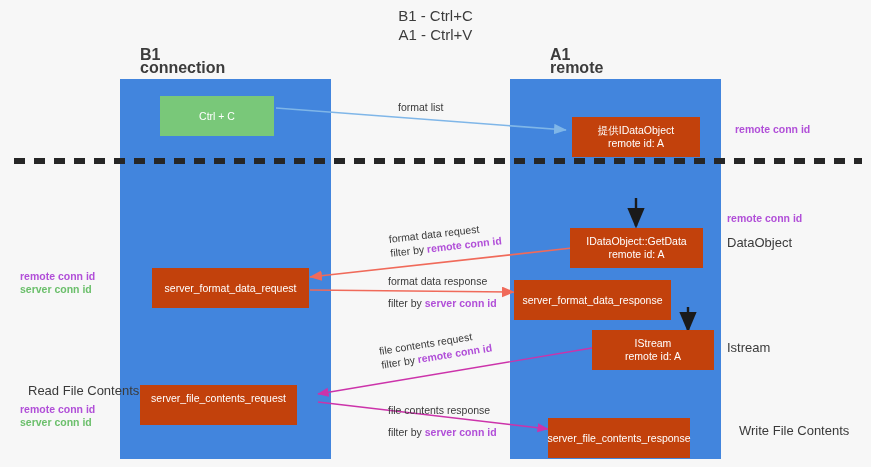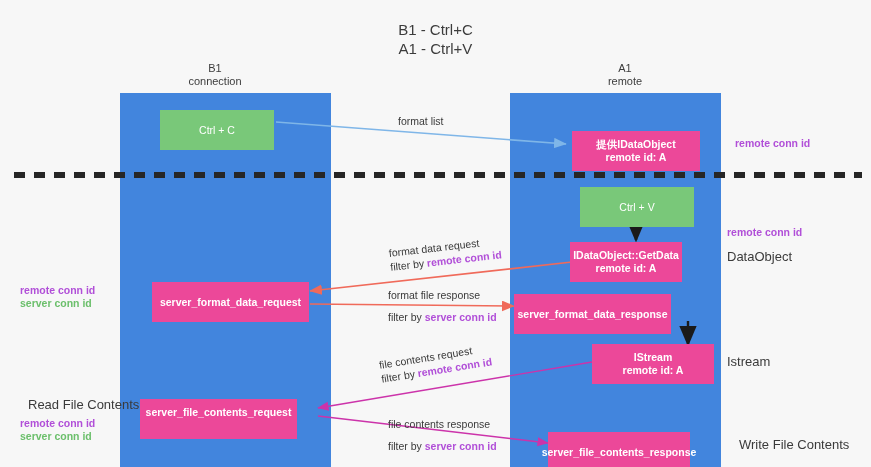--- a/index.html
+++ b/index.html
@@ -4,46 +4,46 @@
 <style>
   html,body{margin:0;padding:0;}
   body{
     width:871px;height:467px;
     background:#f7f7f7;
     font-family:"Liberation Sans", sans-serif;
     overflow:hidden;
     position:relative;
     color:#333;
   }
-  #stage{position:absolute;inset:0;margin-top:14px;}
+  #stage{position:absolute;inset:0;}
   .abs{position:absolute;}
 
   
   .title{
     left:0;top:6px;width:871px;text-align:center;
     font-size:15px;line-height:19px;color:#3c3c3c;
   }
 
   
   .colhead{
-    text-align:center;font-size:11px;line-height:13px;color:#3c3c3c;
+    font-size:16px;line-height:13px;color:#3c3c3c;font-weight:bold;
   }
 
   
   .lane{background:#4285dd;}
 
   
   .node{
     display:flex;flex-direction:column;align-items:center;justify-content:center;
     text-align:center;color:#ffffff;font-size:10.5px;line-height:13px;
     box-sizing:border-box;padding:20px 4px;
   }
   .node.green{background:#79c879;}
   .node.orange{background:#ffb košt;}
-  .node.orange{background:#ec4899;font-weight:bold;}
+  .node.orange{background:#c2410c;}
 
   
   .edgelabel{
     font-size:10.5px;line-height:14px;color:#3a3a3a;white-space:nowrap;
   }
   .edgelabel .hl-remote{color:#b14fd8;font-weight:bold;}
   .edgelabel .hl-server{color:#b14fd8;font-weight:bold;}
   .rot{transform-origin:0 0;}
 
   
@@ -110,25 +110,22 @@
 
   <div class="abs node green" style="left:160px;top:96px;width:114px;height:25px;">
     <span>Ctrl + C</span>
   </div>
 
   <div class="abs node orange" style="left:572px;top:117px;width:128px;height:30px;">
     <span>提供IDataObject</span>
     <span>remote id: A</span>
   </div>
 
-  <div class="abs node green" style="left:580px;top:173px;width:114px;height:25px;">
-    <span>Ctrl + V</span>
-  </div>
 
-  <div class="abs node orange" style="left:570px;top:228px;width:112px;height:31px;">
+  <div class="abs node orange" style="left:570px;top:228px;width:133px;height:31px;">
     <span>IDataObject::GetData</span>
     <span>remote id: A</span>
   </div>
 
   <div class="abs node orange" style="left:152px;top:268px;width:157px;height:24px;">
     <span>server_format_data_request</span>
   </div>
 
   <div class="abs node orange" style="left:514px;top:280px;width:157px;height:24px;">
     <span>server_format_data_response</span>
@@ -152,21 +149,21 @@
   </div>
 
   <div class="abs edgelabel rot" style="left:388px;top:232px;transform:rotate(-6.5deg);">
     <div>format data request</div>
     <div>
       <span>filter by </span><span class="hl-remote">remote conn id</span>
     </div>
   </div>
 
   <div class="abs edgelabel" style="left:388px;top:274px;">
-    <div>format file response</div>
+    <div>format data response</div>
     <div style="margin-top:8px;">
       <span>filter by </span><span class="hl-server">server conn id</span>
     </div>
   </div>
 
   <div class="abs edgelabel rot" style="left:378px;top:344px;transform:rotate(-9deg);">
     <div>file contents request</div>
     <div>
       <span>filter by </span><span class="hl-remote">remote conn id</span>
     </div>

